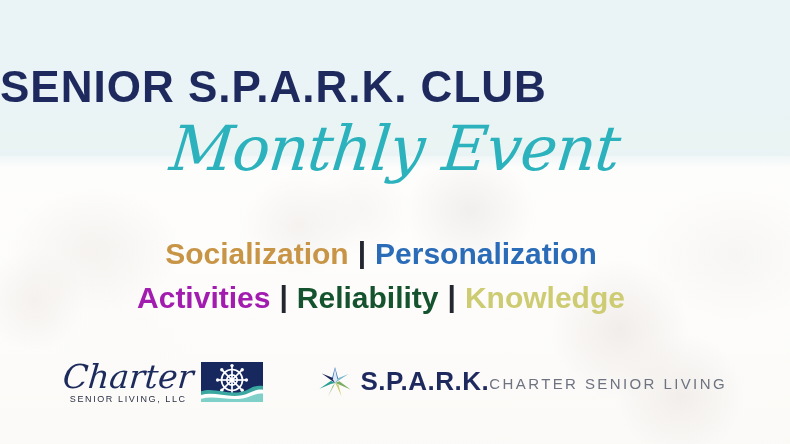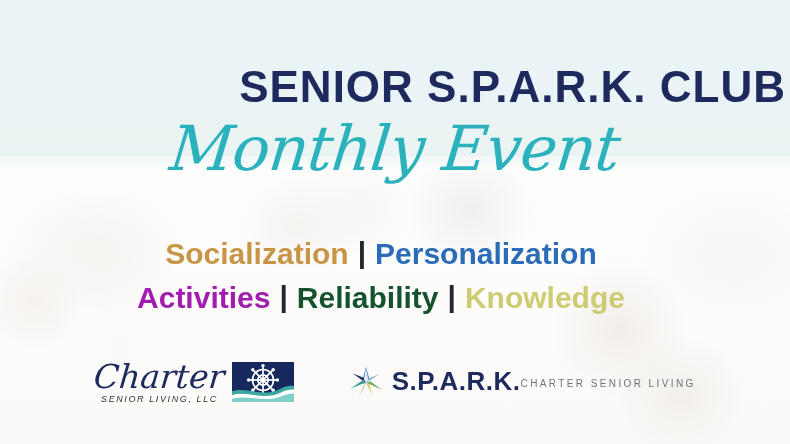--- a/index.html
+++ b/index.html
@@ -42,21 +42,21 @@
     background:linear-gradient(180deg,#eaf3f6 0%,#eaf3f5 70%,#eaf5f2 100%);
   }
   .band-fade{
     position:absolute;left:0;top:150px;width:790px;height:18px;
     background:linear-gradient(180deg,rgba(234,243,245,1) 0%,rgba(250,248,244,0) 100%);
   }
 
   
   .headline{
     position:absolute;top:62px;left:0;width:786px;
-    text-align:right;
+    text-align:left;
     font-size:44px;font-weight:bold;
     letter-spacing:1px;
     color:#1e2a5e;
     white-space:nowrap;
   }
   .script{
     position:absolute;top:112px;left:0;width:790px;
     text-align:center;
     font-family:"DejaVu Serif", serif;
     font-style:italic;
@@ -90,37 +90,36 @@
   .charter-txt{display:flex;flex-direction:column;align-items:center;line-height:1;}
   .charter-word{
     font-family:"DejaVu Serif", serif;font-style:italic;
     font-size:33px;color:#1d2a5c;letter-spacing:0px;
     transform:skewX(-5deg);
     margin-bottom:2px;
   }
   .charter-sub{
     font-size:9px;letter-spacing:1.6px;color:#2a2f45;
     font-weight:normal;
-    font-style:italic;
   }
   .wheelbox{
     position:relative;width:62px;height:40px;
     background:#17285e;overflow:hidden;
   }
   .wheelbox svg{position:absolute;left:0;top:0;}
 
   
   .spark{display:flex;align-items:center;}
   .spark-star{width:52px;height:30px;position:relative;margin-bottom:1px;}
   .spark-word{
     font-size:26px;font-weight:bold;color:#1e2a5e;letter-spacing:.5px;
     line-height:1.05;
   }
   .spark-sub{
-    font-size:10px;letter-spacing:2.4px;color:#6d7380;margin-top:3px;
+    font-size:15px;letter-spacing:2.4px;color:#6d7380;margin-top:3px;
   }
 </style>
 </head>
 <body>
 
 <div id="stage">
 
   <div class="photo"></div>
   <div class="photo-veil"></div>
 

